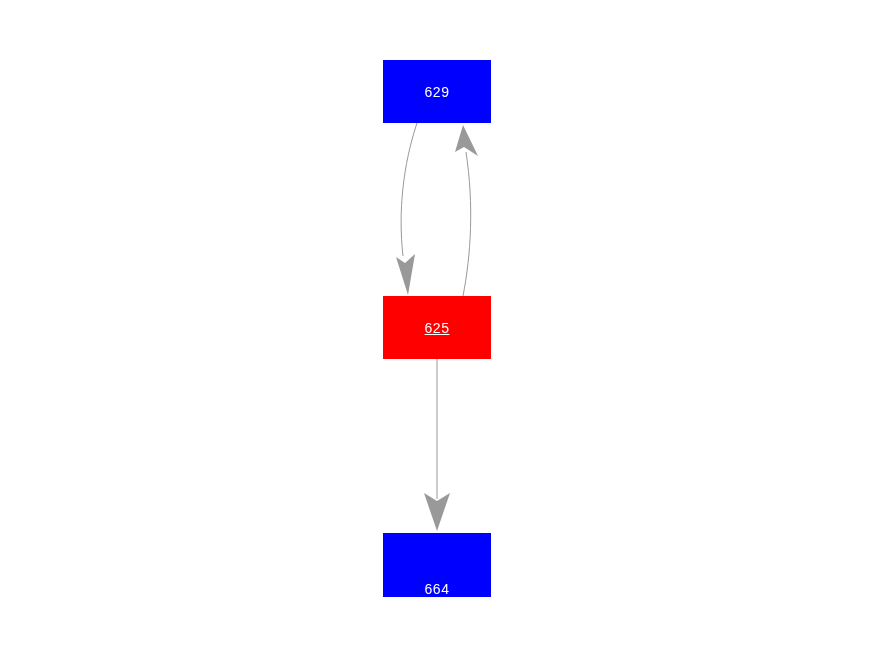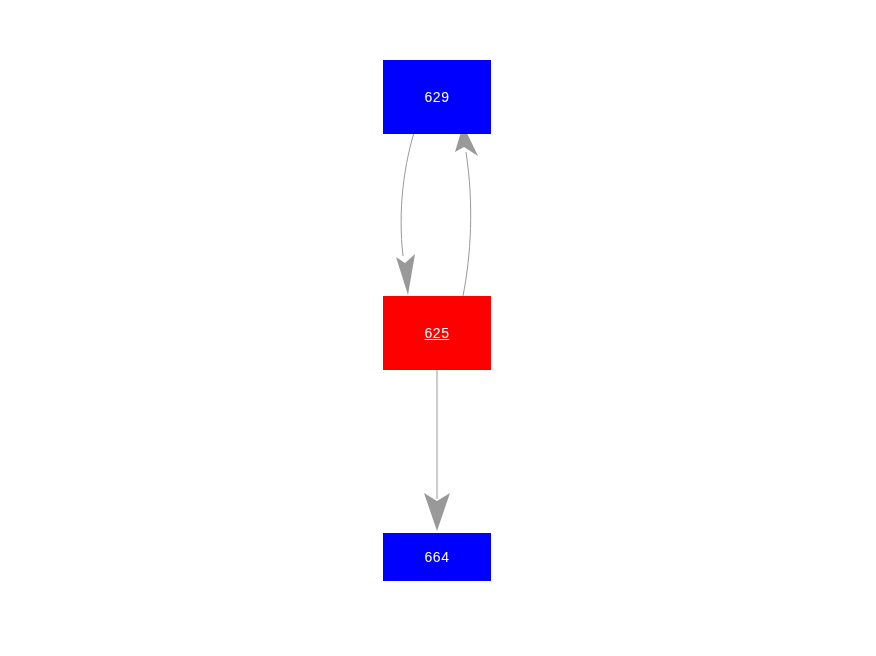--- a/index.html
+++ b/index.html
@@ -20,31 +20,31 @@
   }
   .edges-layer {
     position: absolute;
     left: 0;
     top: 0;
     pointer-events: none;
   }
   .node {
     position: absolute;
     width: 108px;
-    height: 74px;
+    height: 63px;
     display: flex;
     align-items: center;
     justify-content: center;
     color: #ffffff;
     font-size: 14px;
     letter-spacing: 0.5px;
   }
   .node-629 { left: 383px; top: 60px; }
   .node-625 { left: 383px; top: 296px; }
-  .node-664 { left: 383px; top: 533px; height: 48px; }
+  .node-664 { left: 383px; top: 533px; height: 64px; align-items: flex-end; }
 </style>
 </head>
 <body>
 
 <div class="canvas">
 
   <svg class="edges-layer" width="876" height="656" viewBox="0 0 876 656">
 
     <path d="M 417,123 C 403,165 398,212 403,256" fill="none" stroke-width="1" stroke="#999999"></path>
     <polygon points="408,295 396,257 405,263 415,254" stroke="none" fill="#999999"></polygon>

